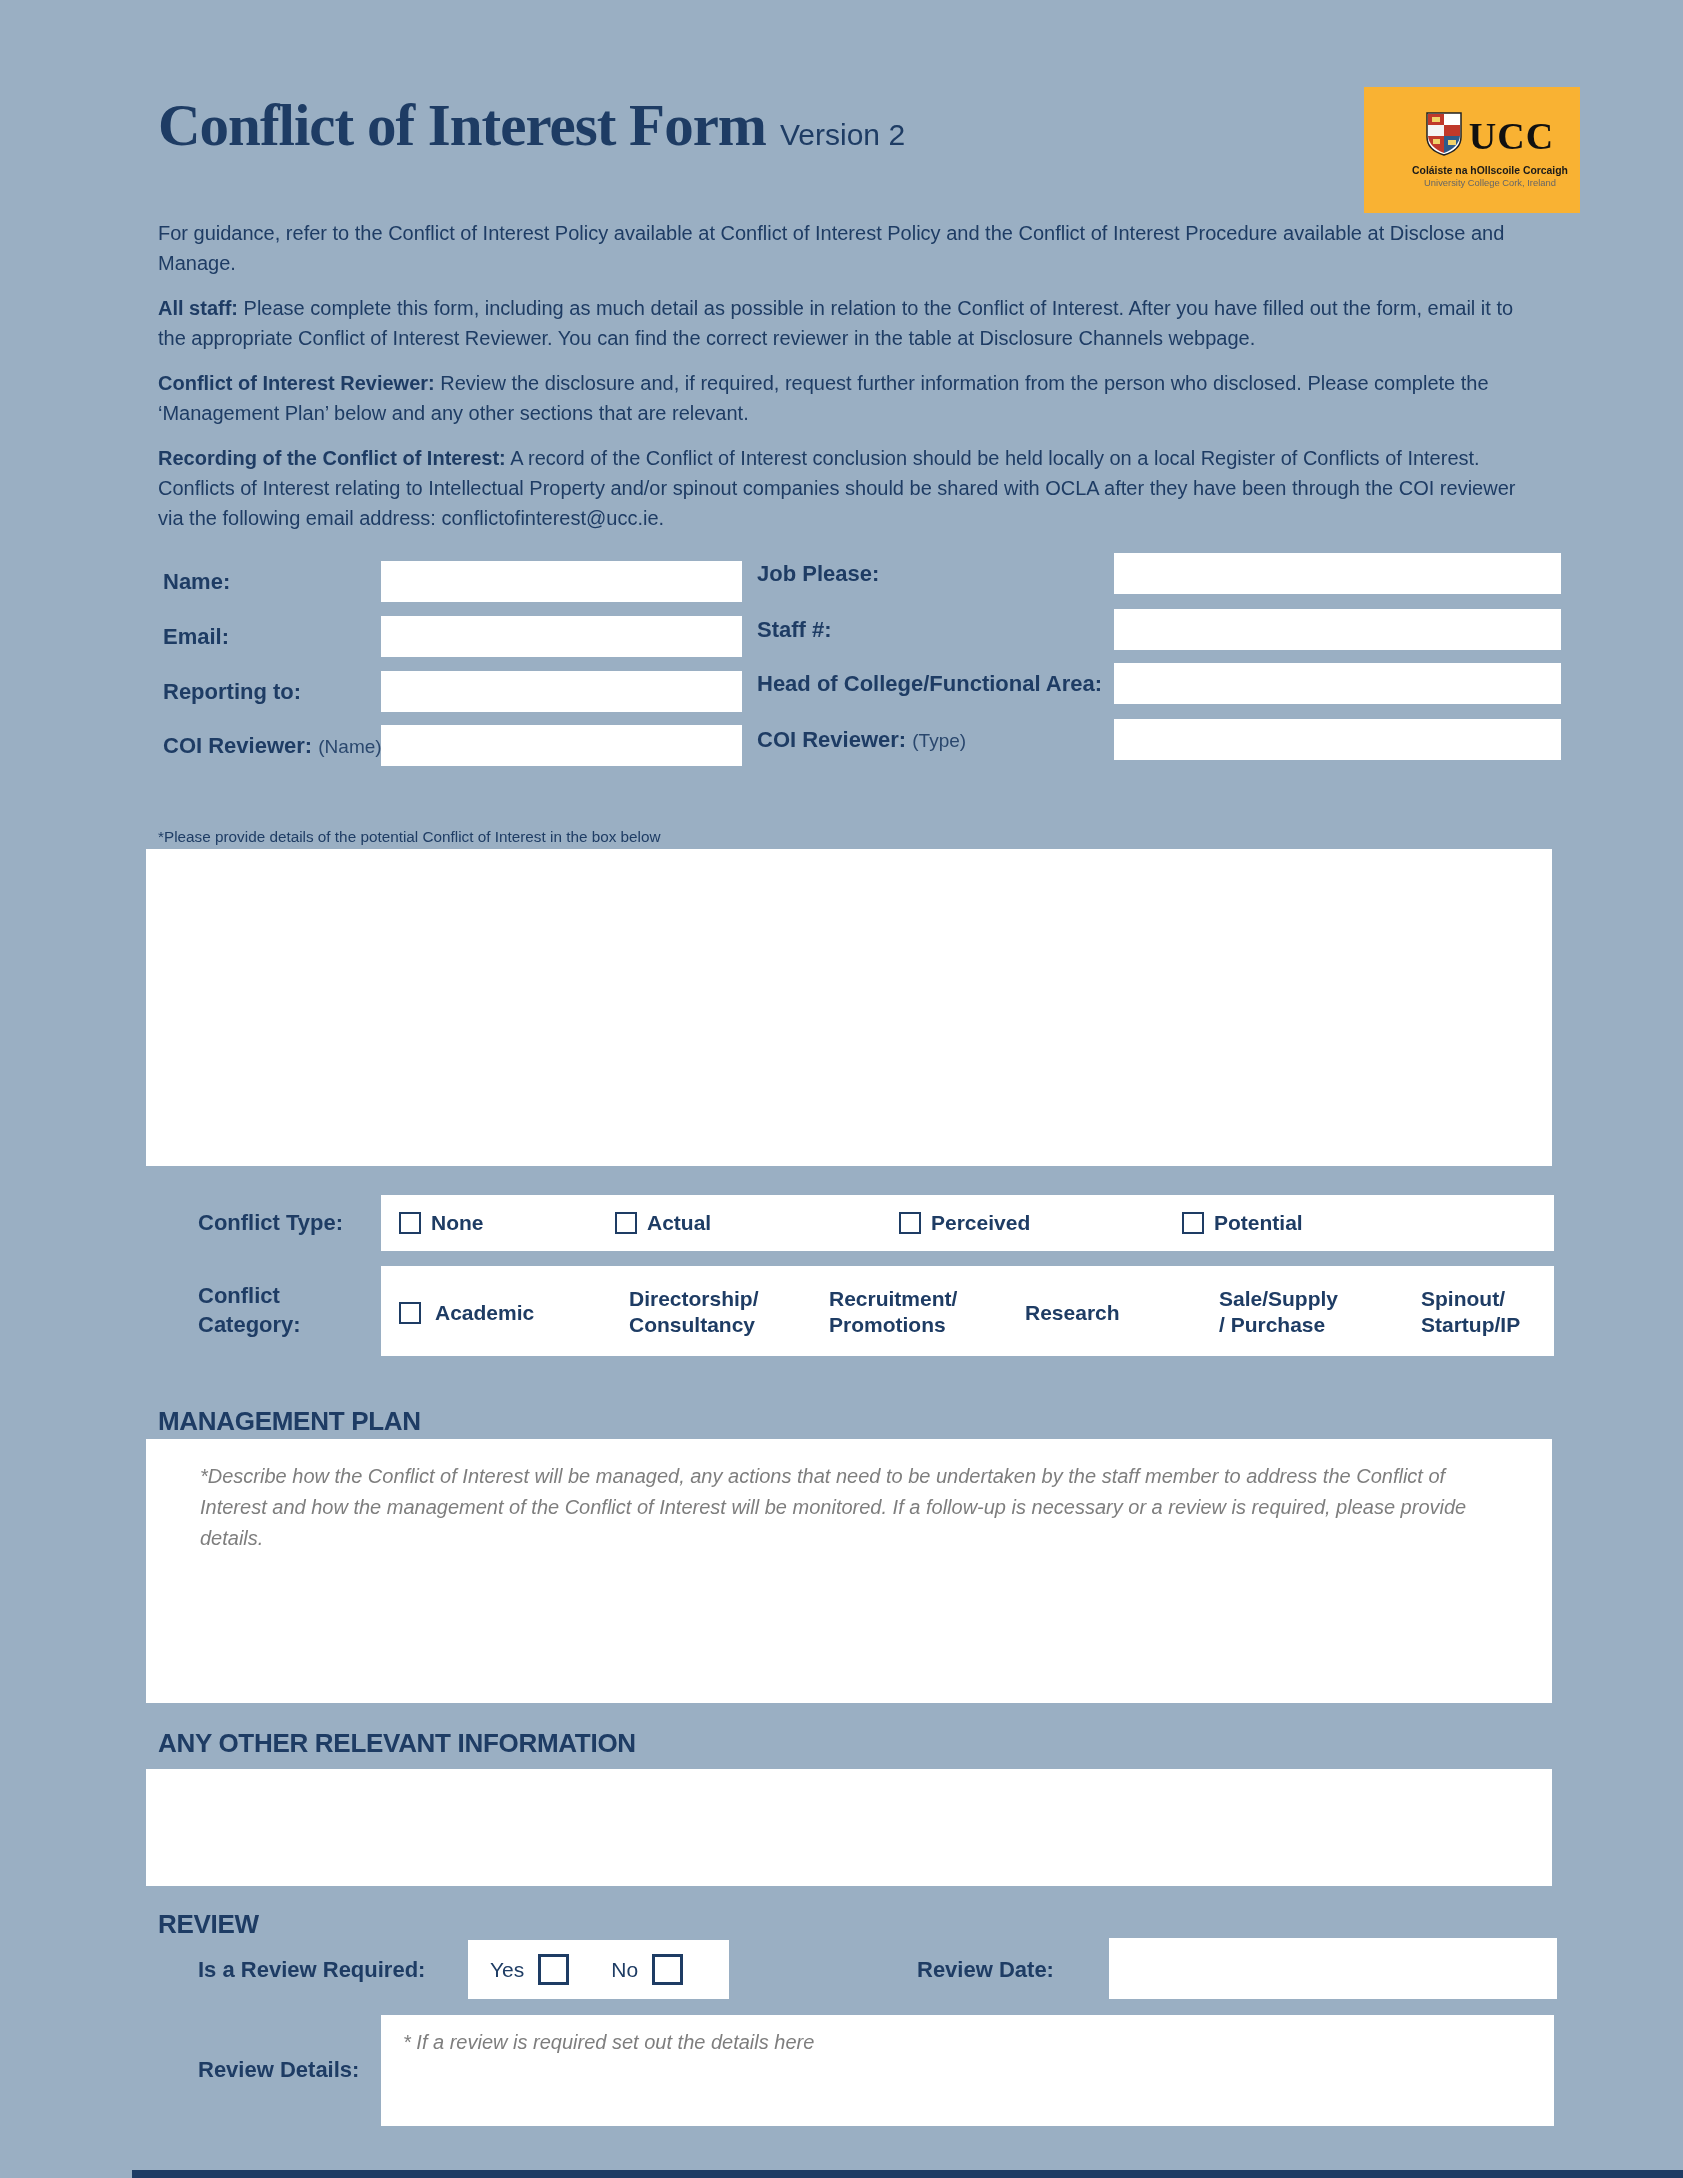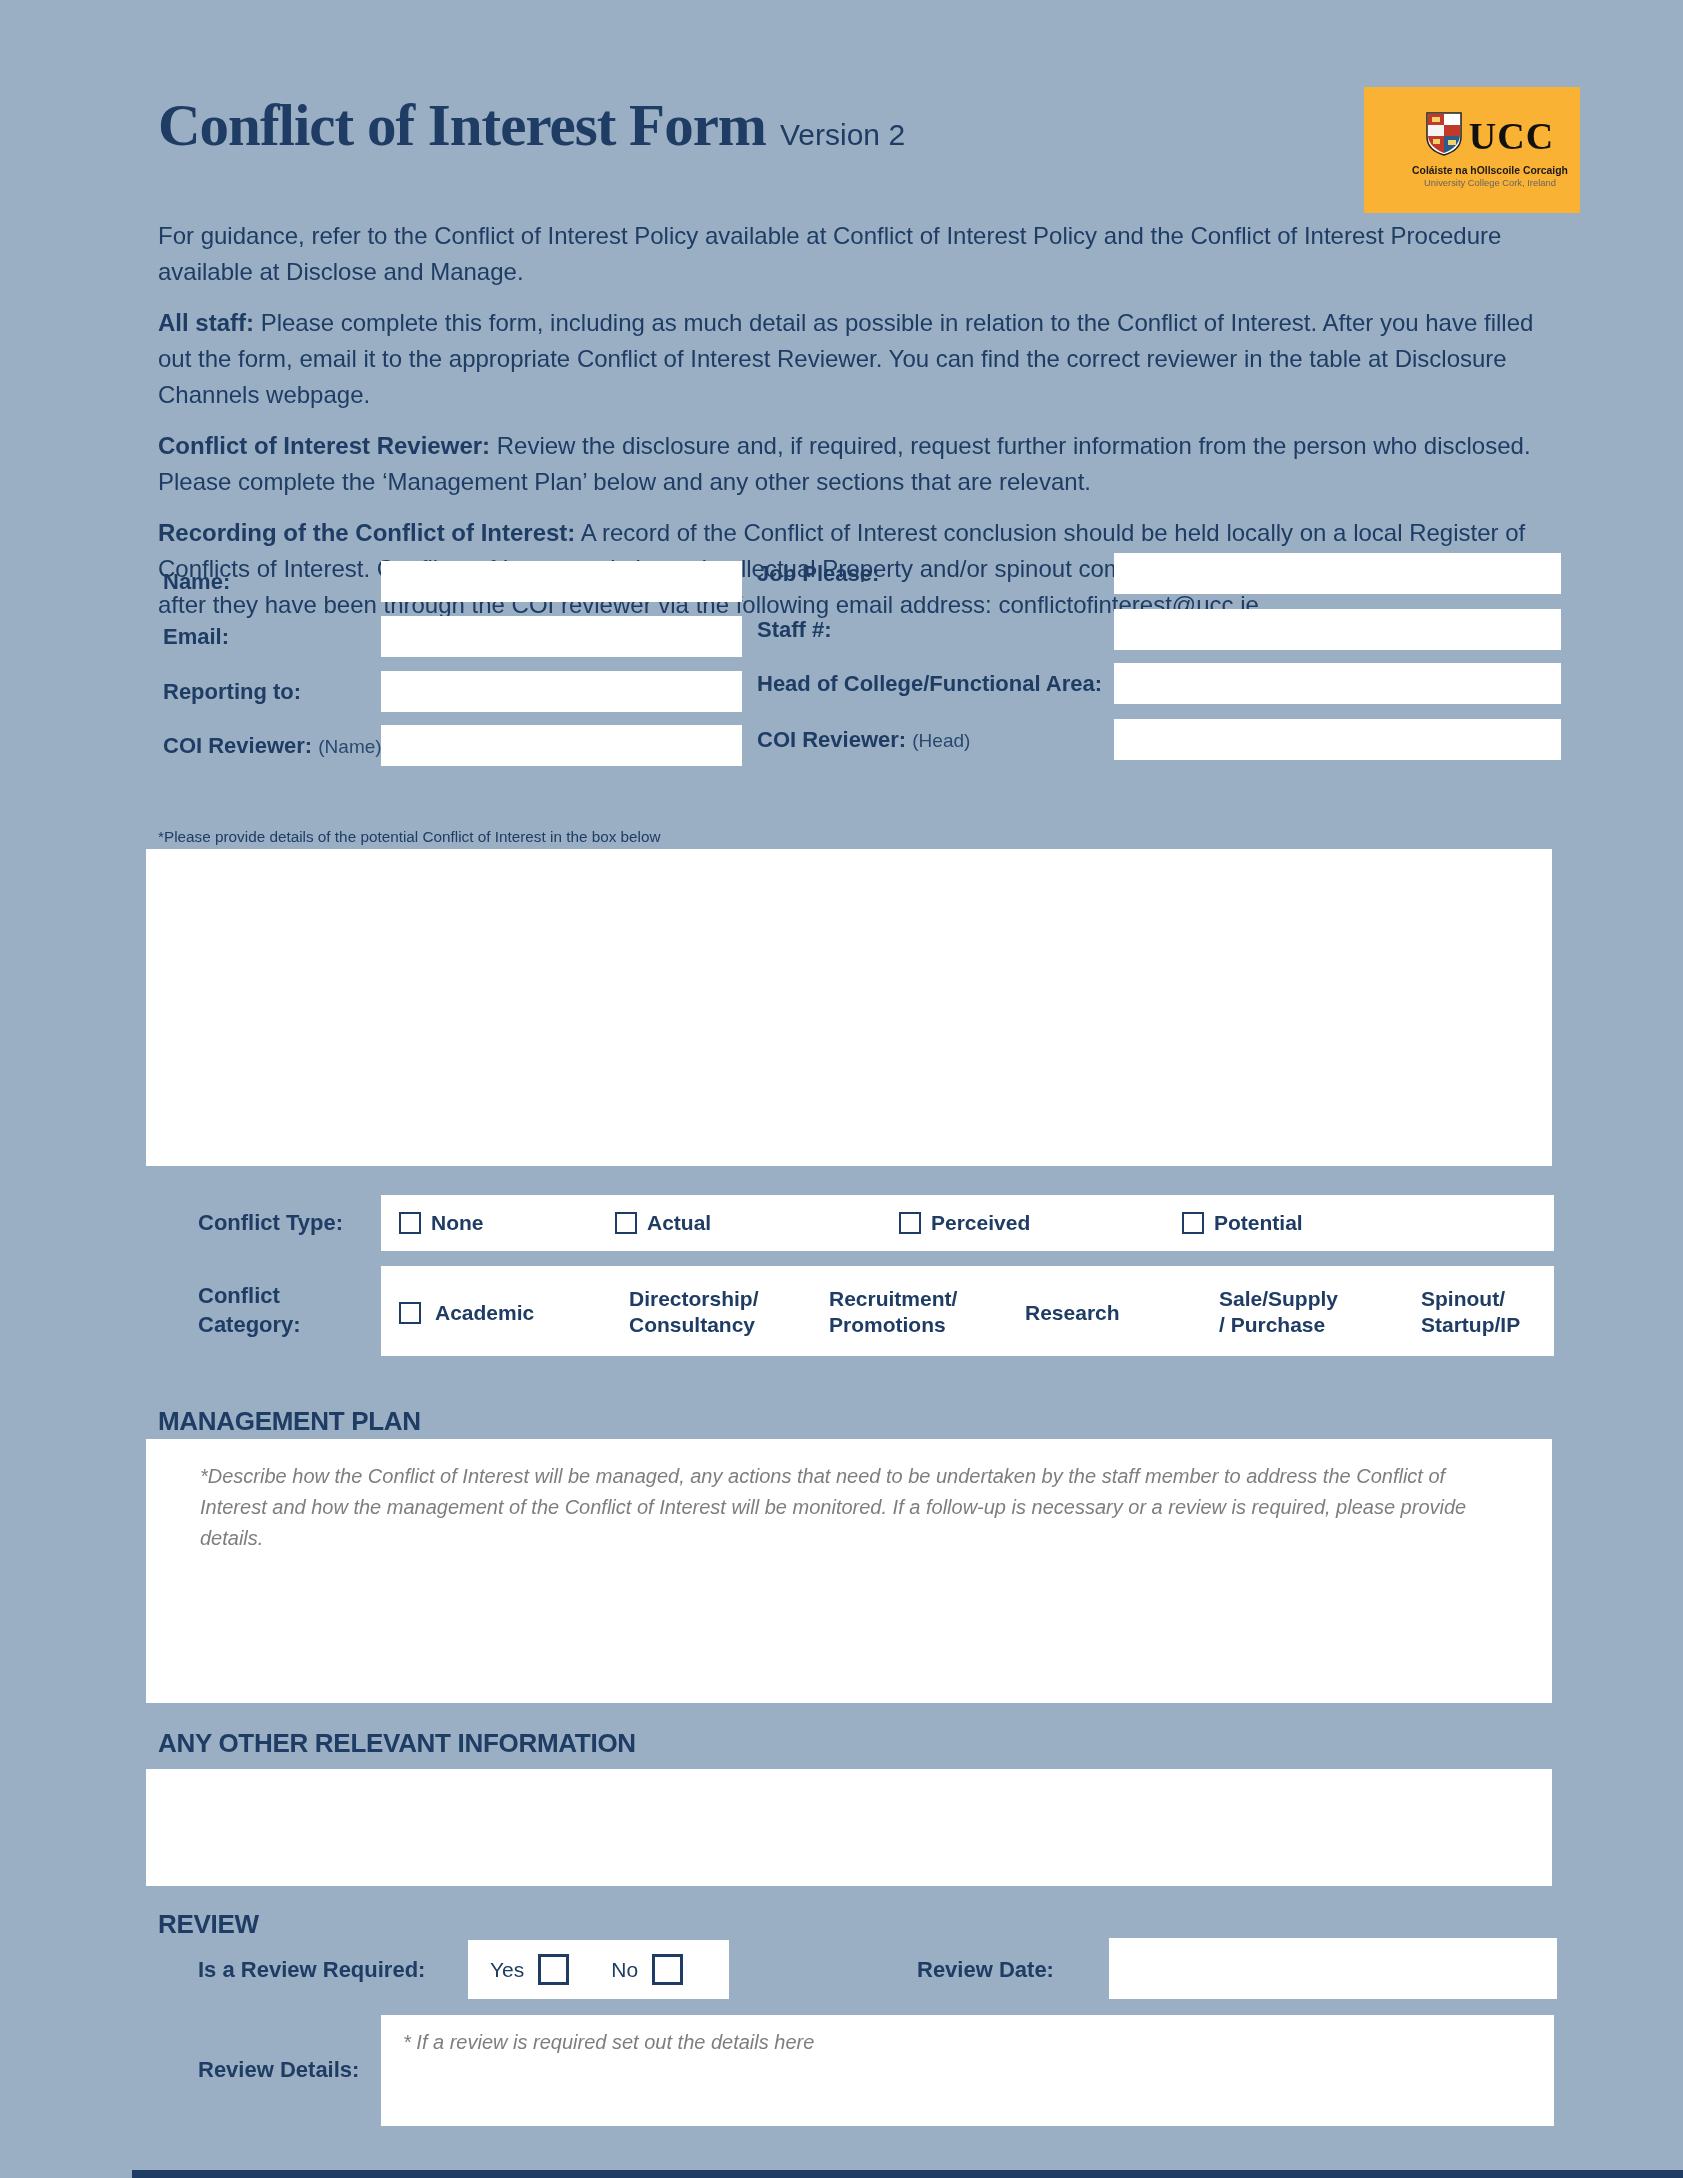--- a/index.html
+++ b/index.html
@@ -8,21 +8,21 @@
   .title{position:absolute;left:158px;top:91px;white-space:nowrap;}
   .title .main{font-family:"Liberation Serif","DejaVu Serif",serif;font-weight:700;
                font-size:59px;color:#1E3C64;letter-spacing:-1px;}
   .title .ver{font-size:30px;font-weight:400;margin-left:14px;color:#1E3C64;}
   .logo{position:absolute;left:1364px;top:87px;width:180px;height:126px;background:#F9B233;
         display:flex;flex-direction:column;align-items:center;justify-content:center;text-align:center;padding-left:36px;}
   .logo .row{display:flex;align-items:center;gap:7px;}
   .logo .acr{font-family:"Liberation Serif","DejaVu Serif",serif;font-weight:700;font-size:38px;color:#111;letter-spacing:1px;}
   .logo .ga{font-size:10.4px;font-weight:700;color:#1a1a1a;margin-top:4px;line-height:1.25;}
   .logo .en{font-size:9.4px;color:#666;line-height:1.25;}
-  .intro{position:absolute;left:158px;top:218px;width:1384px;font-size:24px;line-height:1.5;}
+  .intro{position:absolute;left:158px;top:218px;width:1384px;font-size:20px;line-height:1.5;}
   .intro p{margin:0 0 15px 0;}
   .intro strong{font-weight:700;}
   .flabel{position:absolute;font-size:22px;font-weight:700;white-space:nowrap;}
   .flabel .sfx{font-weight:400;font-size:19px;opacity:.9;}
   .ibox{position:absolute;background:#fff;}
   .sechead{position:absolute;font-size:26px;font-weight:700;letter-spacing:-0.3px;white-space:nowrap;}
   .note{position:absolute;font-size:15.3px;font-weight:400;}
   .bar{position:absolute;background:#fff;}
   .cb{display:inline-block;border:2px solid #1E3C64;background:#fff;vertical-align:middle;}
   .cb.sm{width:18px;height:18px;}
@@ -78,21 +78,21 @@
   <div class="ibox" style="left:381px;top:671px;width:361px;height:41px;"></div>
   <div class="flabel" style="left:163px;top:725px;line-height:41px;"><span>COI Reviewer:</span> <span class="sfx">(Name)</span></div>
   <div class="ibox" style="left:381px;top:725px;width:361px;height:41px;"></div>
 
   <div class="flabel" style="left:757px;top:553px;line-height:41px;"><span>Job Please:</span></div>
   <div class="ibox" style="left:1114px;top:553px;width:447px;height:41px;"></div>
   <div class="flabel" style="left:757px;top:609px;line-height:41px;"><span>Staff #:</span></div>
   <div class="ibox" style="left:1114px;top:609px;width:447px;height:41px;"></div>
   <div class="flabel" style="left:757px;top:663px;line-height:41px;"><span>Head of College/Functional Area:</span></div>
   <div class="ibox" style="left:1114px;top:663px;width:447px;height:41px;"></div>
-  <div class="flabel" style="left:757px;top:719px;line-height:41px;"><span>COI Reviewer:</span> <span class="sfx">(Head)</span></div>
+  <div class="flabel" style="left:757px;top:719px;line-height:41px;"><span>COI Reviewer:</span> <span class="sfx">(Type)</span></div>
   <div class="ibox" style="left:1114px;top:719px;width:447px;height:41px;"></div>
 
   <div class="note" style="left:158px;top:828px;">*Please provide details of the potential Conflict of Interest in the box below</div>
   <div class="ibox" style="left:146px;top:849px;width:1406px;height:317px;"></div>
 
   <div class="flabel" style="left:198px;top:1195px;line-height:56px;">Conflict Type:</div>
   <div class="bar" style="left:381px;top:1195px;width:1173px;height:56px;">
     <div class="opt" style="left:18px;">
         <span class="cb sm"></span>
         <span>None</span>

